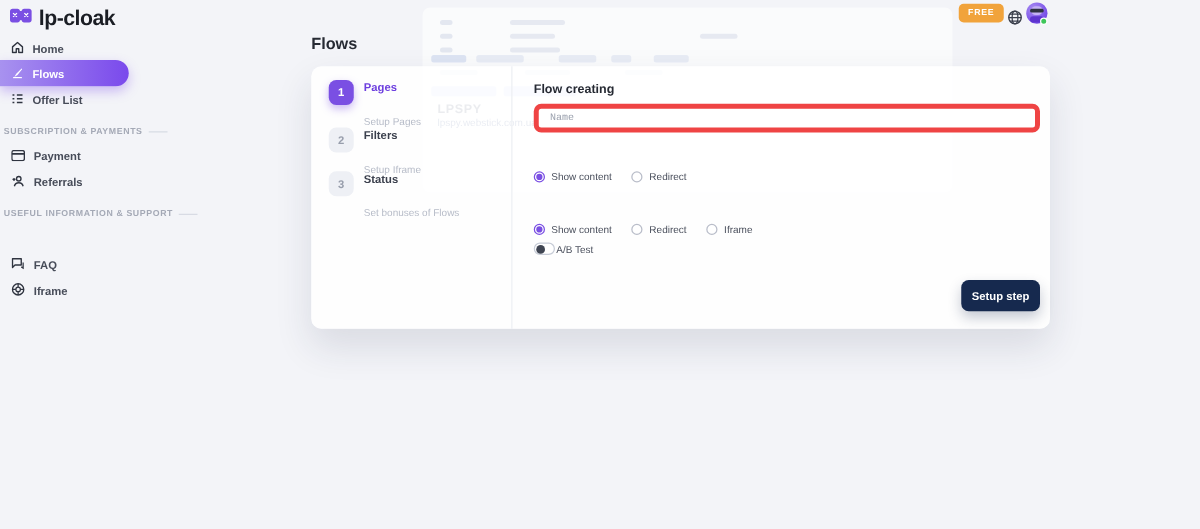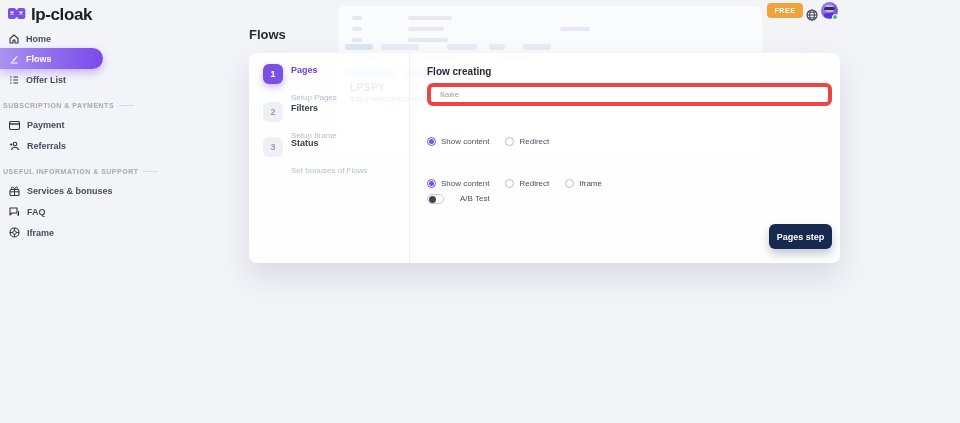--- a/index.html
+++ b/index.html
@@ -62,21 +62,21 @@
   .f-input::placeholder { color:#9ba1ae; }
 
   .radio-row { position:absolute; left:178px; display:flex; align-items:center; gap:16px; }
   .radio-opt { display:flex; align-items:center; gap:5px; cursor:pointer; }
   .radio { width:9px; height:9px; border-radius:50%; border:1px solid #b9bdc9; background:#fff;
     display:flex; align-items:center; justify-content:center; }
   .radio-opt.checked .radio { border-color:#7a4fe3; }
   .radio-opt.checked .radio i { display:block; width:5px; height:5px; border-radius:50%; background:#7a4fe3; }
   .radio-lbl { font-size:8px; color:#4b505d; }
 
-  .toggle-row { position:absolute; left:178px; display:flex; align-items:flex-start; gap:16px; cursor:pointer; }
+  .toggle-row { position:absolute; left:178px; display:flex; align-items:center; gap:1px; cursor:pointer; }
   .toggle { position:relative; width:17px; height:10px; border-radius:6px; border:1px solid #c6cbd6; background:#fff; }
   .toggle .knob { position:absolute; left:1px; top:0.5px; width:7px; height:7px; border-radius:50%; background:#3f4552; }
 
   .next-btn { position:absolute; right:8px; top:171px; width:63px; height:25px; background:#16294e; color:#fff;
     border:none; border-radius:6px; font-size:9px; font-weight:700; font-family:inherit; cursor:pointer;
     box-shadow:0 5px 10px rgba(22,41,78,.25); }
 </style>
 </head>
 <body>
 
@@ -136,28 +136,20 @@
           <path d="M1 3.5h2.4M2.2 2.3v2.4" stroke="#2f3440" stroke-width="1"></path>
         </svg></span>
     <span class="lbl">Referrals</span>
   </div>
 
   <div class="sb-header" style="top:168px">
     <span>USEFUL INFORMATION &amp; SUPPORT</span>
       <span class="dash"></span>
   </div>
 
-  <div class="sb-item" style="top:183px">
-    <span><svg width="11" height="10" viewBox="0 0 11 10">
-          <rect x="1" y="3.5" width="9" height="6" rx="1" fill="none" stroke="#2f3440" stroke-width="1.1"></rect>
-          <path d="M5.5 3.5v6M1 5.8h9" stroke="#2f3440" stroke-width="1"></path>
-          <path d="M3.2 3.2c-.9-.5-1-1.7-.2-2.1.8-.4 1.9.3 2.5 2.1.6-1.8 1.7-2.5 2.5-2.1.8.4.7 1.6-.2 2.1" fill="none" stroke="#2f3440" stroke-width="1"></path>
-        </svg></span>
-    <span class="lbl">Services &amp; bonuses</span>
-  </div>
 
   <div class="sb-item" style="top:204px">
     <span><svg width="11" height="10" viewBox="0 0 11 10">
           <path d="M1 1h7v5H3L1 8z" fill="none" stroke="#2f3440" stroke-width="1.1" stroke-linejoin="round"></path>
           <path d="M9.5 4v4.5L8 7.5" fill="none" stroke="#2f3440" stroke-width="1"></path>
         </svg></span>
     <span class="lbl">FAQ</span>
   </div>
 
   <div class="sb-item" style="top:225px">
@@ -275,14 +267,14 @@
     </span>
   </div>
 
   <div class="toggle-row" style="top:141px">
     <span class="toggle">
         <span class="knob"></span>
       </span>
     <span class="radio-lbl">A/B Test</span>
   </div>
 
-  <button class="next-btn">Pages step</button>
+  <button class="next-btn">Setup step</button>
 </div>
 
 </body></html>

